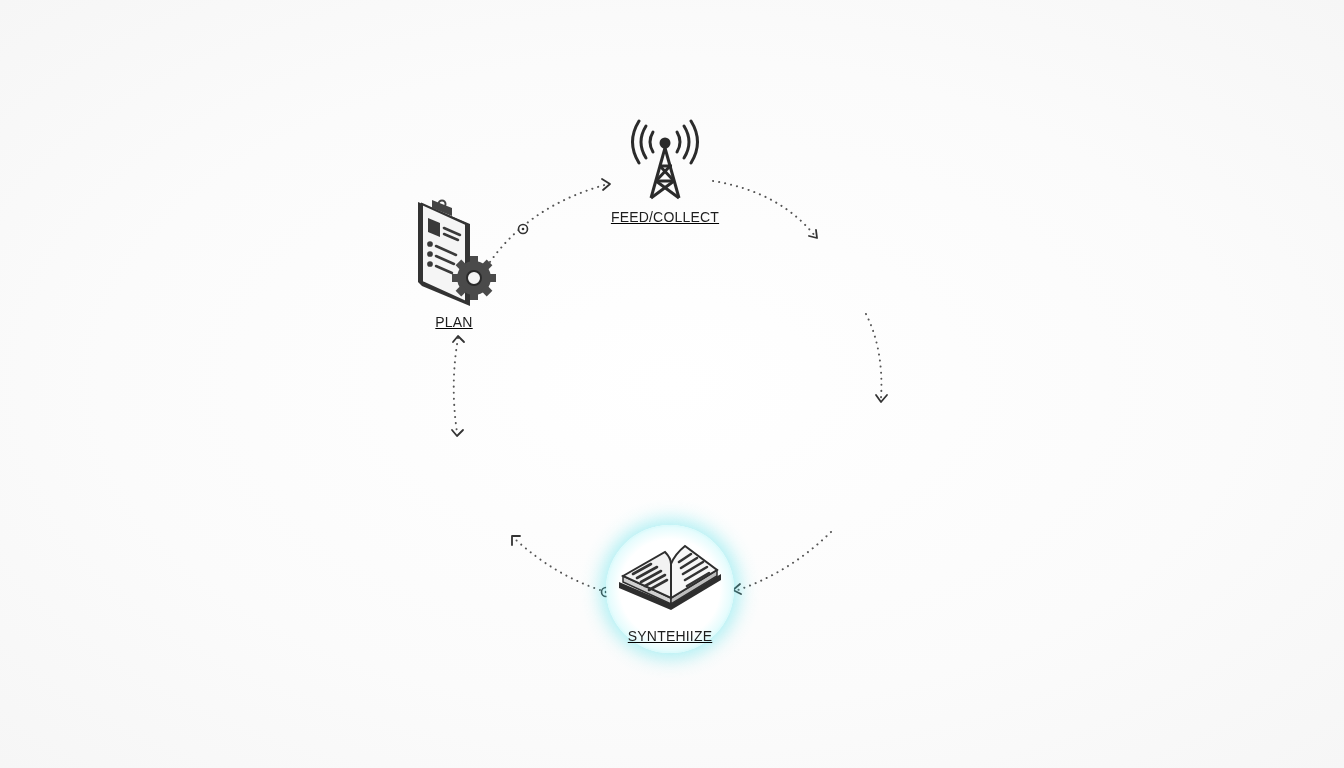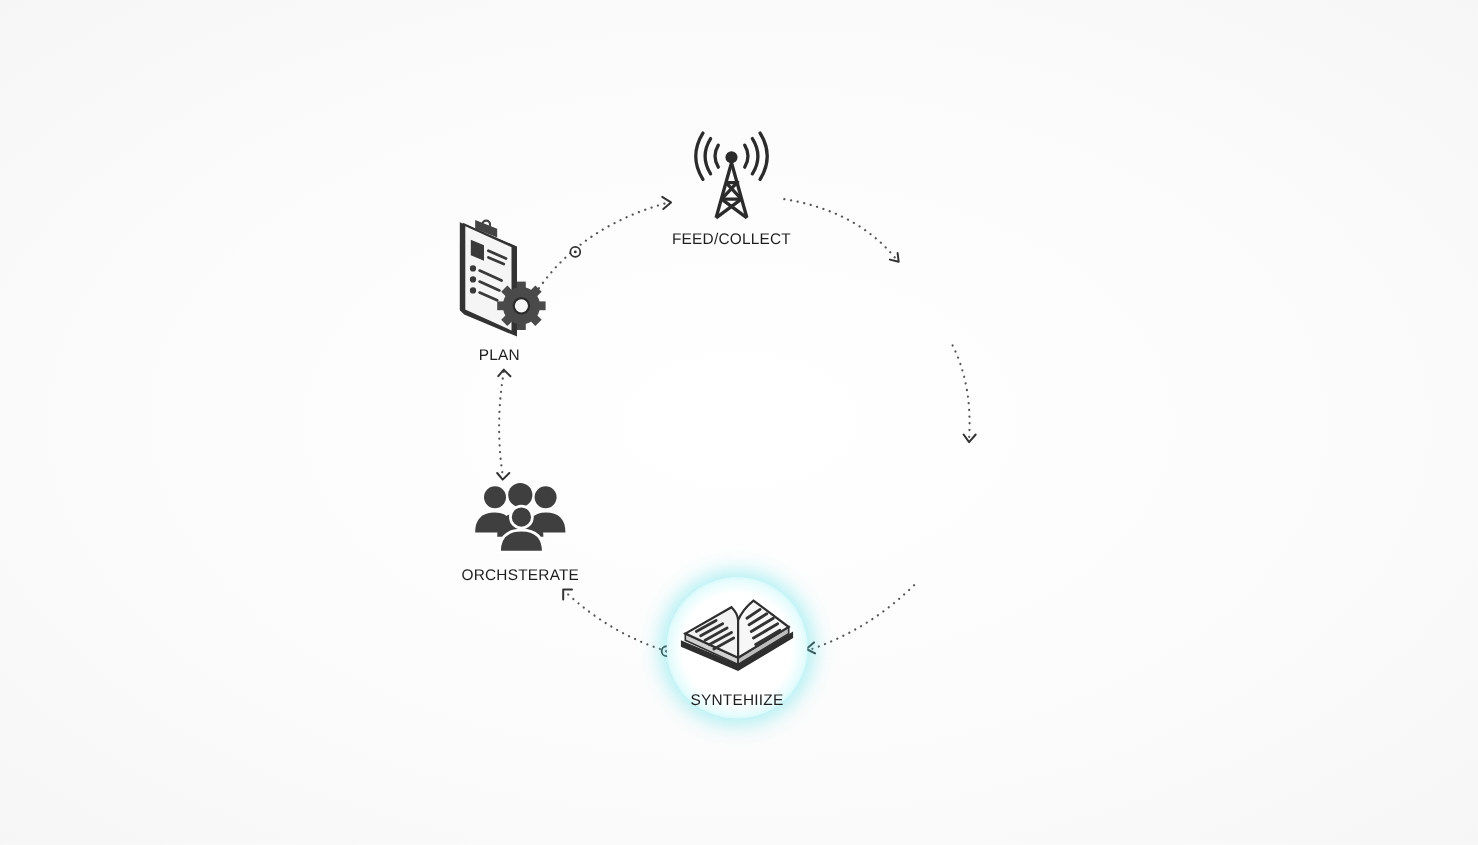--- a/index.html
+++ b/index.html
@@ -3,21 +3,21 @@
 <meta charset="utf-8">
 <style>
   html, body { margin: 0; padding: 0; }
   body {
     width: 1344px; height: 768px; overflow: hidden;
     background: radial-gradient(ellipse at center, #ffffff 0%, #fbfbfb 60%, #f6f6f6 100%);
     font-family: "Liberation Sans", "DejaVu Sans", sans-serif;
     position: relative;
   }
   #diagram { position: absolute; left: 0; top: 0; width: 1344px; height: 768px; }
-  .node { position: absolute; display: flex; flex-direction: column; align-items: center; }
+  .node { position: absolute; display: flex; flex-direction: column; align-items: center; text-decoration: underline; }
   .node-label {
     font-size: 14px; letter-spacing: 0.2px; color: #1e1e1e; font-weight: 500;
     white-space: nowrap; text-align: center;
   }
   .icon { display: block; }
   .glow {
     position: absolute; left: 606px; top: 525px; width: 128px; height: 128px;
     border-radius: 50%;
     background: radial-gradient(circle, #ffffff 0%, #ffffff 55%, #e6fcfd 68%, #9cf1f4 82%, rgba(120,235,240,0.0) 100%);
     box-shadow: 0 0 18px 6px rgba(80,225,232,0.45);
@@ -109,37 +109,20 @@
         <path d="M64 22 L76 14"></path>
           <path d="M66 28 L82 18"></path>
           <path d="M68 34 L88 22"></path>
         <path d="M70 40 L92 27"></path>
           <path d="M72 46 L94 33"></path>
       </g>
     </svg>
     <div class="node-label" style="margin-top:18px">SYNTEHIIZE</div>
   </div>
 
-  <div class="node" style="left:408px; top:438px; width:130px;">
-    <svg class="icon" width="86" height="66" viewBox="0 0 86 66">
-      <g fill="#3f3f3f">
-        <circle cx="20" cy="14" r="10"></circle>
-        <path d="M2 46 Q2 28 20 28 Q34 28 36 42 L36 46 Z"></path>
-        <circle cx="66" cy="14" r="10"></circle>
-        <path d="M50 46 L50 42 Q52 28 66 28 Q84 28 84 46 Z"></path>
-        <circle cx="43" cy="12" r="11"></circle>
-        <path d="M22 50 Q22 28 43 28 Q64 28 64 50 Z"></path>
-      </g>
-      <g fill="#3f3f3f" stroke="#fff" stroke-width="2.5">
-        <circle cx="44" cy="32" r="10"></circle>
-        <path d="M24 64 Q24 44 44 44 Q64 44 64 64 Z"></path>
-      </g>
-    </svg>
-    <div class="node-label" style="margin-top:10px">ORCHSTERATE</div>
-  </div>
 
   <div class="node" style="left:404px; top:194px; width:100px;">
     <svg class="icon" width="92" height="114" viewBox="0 0 92 114">
       <path d="M10 8 L62 30 L62 112 L14 92 L10 88 Z" fill="#333"></path>
       <path d="M14 10 L58 30 L58 108 L14 88 Z" fill="#f5f5f5" stroke="#333" stroke-width="2"></path>
       <path d="M24 6 L44 14 L44 22 L24 14 Z" fill="#444"></path>
       <circle cx="34" cy="10" r="3.5" fill="none" stroke="#444" stroke-width="2"></circle>
       <path d="M20 24 L32 29 L32 43 L20 38 Z" fill="#3a3a3a"></path>
       <g stroke="#3a3a3a" stroke-width="2.5" stroke-linecap="round">
         <path d="M36 34 L52 41"></path>

